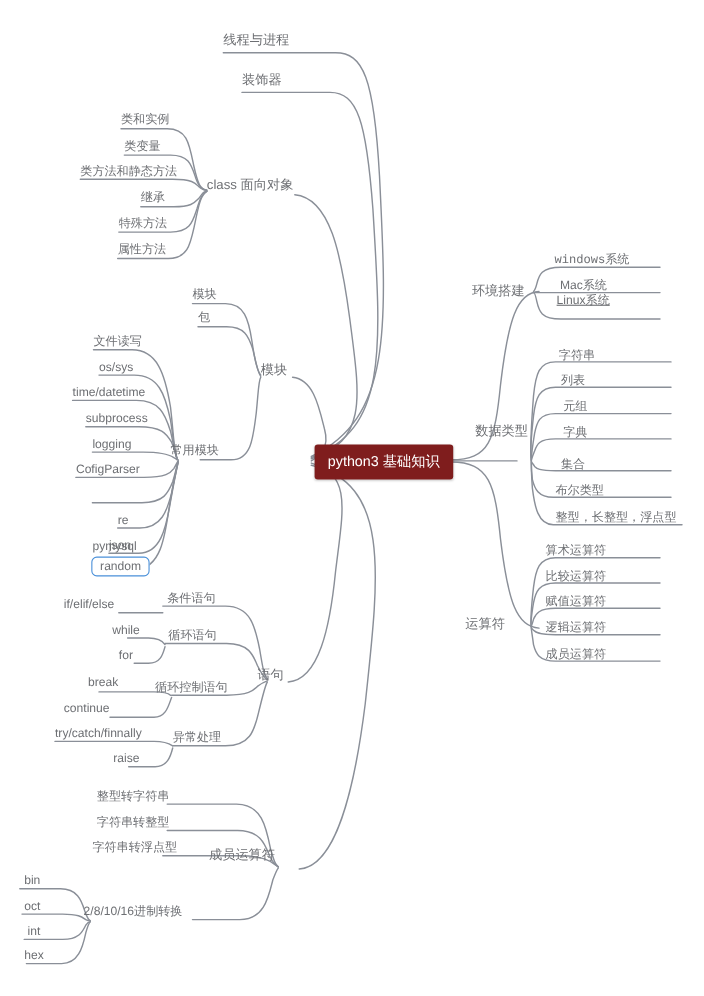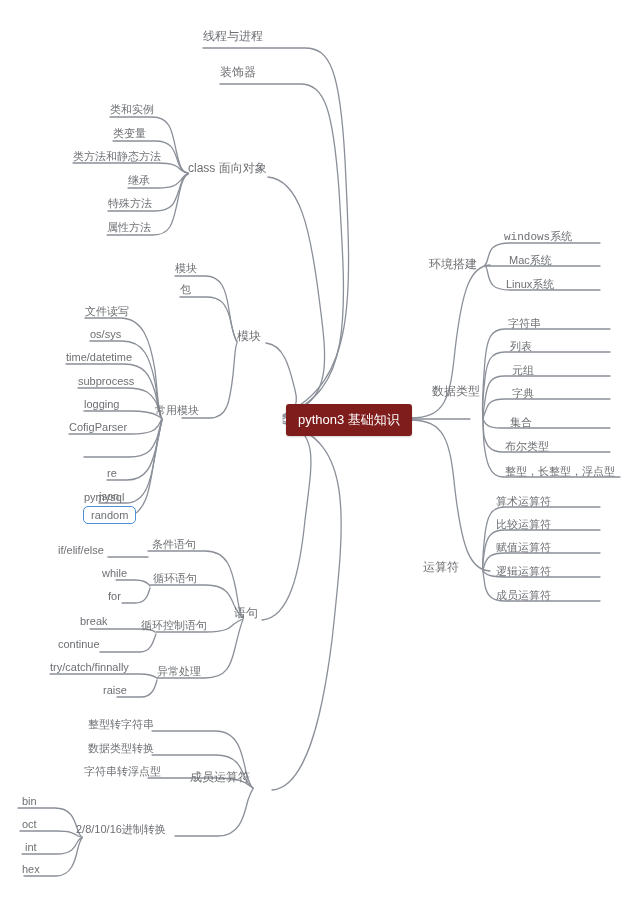--- a/index.html
+++ b/index.html
@@ -157,32 +157,32 @@
   <div class="node n-l2" style="left:141px;top:620px;">循环控制语句</div>
   <div class="node n-l3" style="left:60px;top:616px;padding-left:20px;">break</div>
   <div class="node n-l3" style="left:58px;top:639px;">continue</div>
 
   <div class="node n-l2" style="left:157px;top:666px;">异常处理</div>
   <div class="node n-l3" style="left:50px;top:662px;">try/catch/finnally</div>
   <div class="node n-l3" style="left:103px;top:685px;">raise</div>
 
   <div class="node n-l1" style="left:190px;top:771px;">成员运算符</div>
   <div class="node n-l2" style="left:88px;top:719px;">整型转字符串</div>
-  <div class="node n-l2" style="left:88px;top:743px;">数据类型转换</div>
+  <div class="node n-l2" style="left:88px;top:743px;">字符串转整型</div>
   <div class="node n-l2" style="left:84px;top:766px;">字符串转浮点型</div>
   <div class="node n-l2" style="left:76px;top:824px;">2/8/10/16进制转换</div>
   <div class="node n-l3" style="left:22px;top:796px;">bin</div>
   <div class="node n-l3" style="left:22px;top:819px;">oct</div>
   <div class="node n-l3" style="left:25px;top:842px;">int</div>
   <div class="node n-l3" style="left:22px;top:864px;">hex</div>
 
   <div class="node n-l1" style="left:429px;top:258px;">环境搭建</div>
   <div class="node n-l2" style="left:504px;top:232px;font-family:Liberation Mono, monospace;">windows系统</div>
   <div class="node n-l2" style="left:509px;top:255px;">Mac系统</div>
-  <div class="node n-l2" style="left:506px;top:279px;">Linux系统</div>
+  <div class="node n-l2" style="left:506px;top:268px;text-decoration:underline;">Linux系统</div>
 
   <div class="node n-l1" style="left:432px;top:385px;">数据类型</div>
   <div class="node n-l2" style="left:508px;top:318px;">字符串</div>
   <div class="node n-l2" style="left:510px;top:341px;">列表</div>
   <div class="node n-l2" style="left:512px;top:365px;">元组</div>
   <div class="node n-l2" style="left:512px;top:388px;">字典</div>
   <div class="node n-l2" style="left:510px;top:417px;">集合</div>
   <div class="node n-l2" style="left:505px;top:441px;">布尔类型</div>
   <div class="node n-l2" style="left:505px;top:466px;">整型，长整型，浮点型</div>
 

